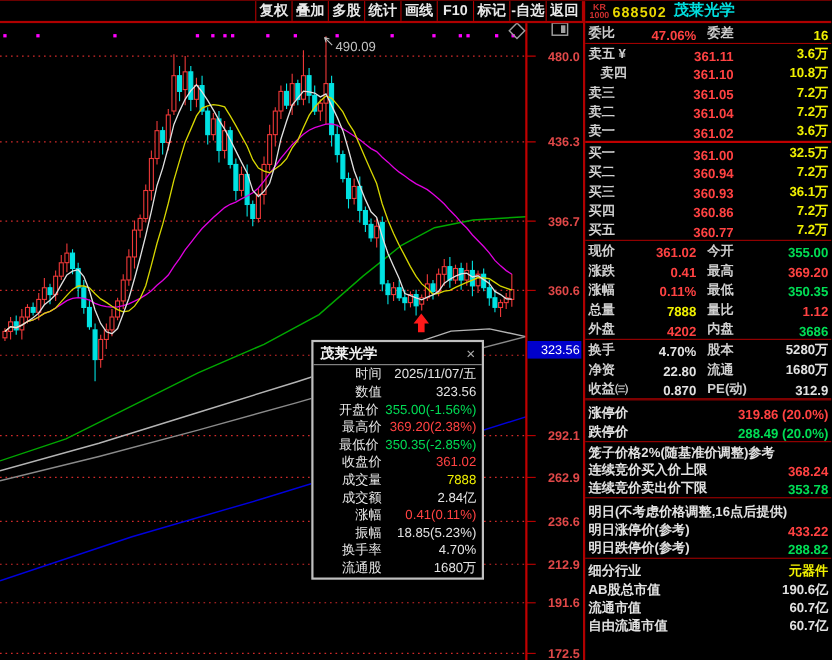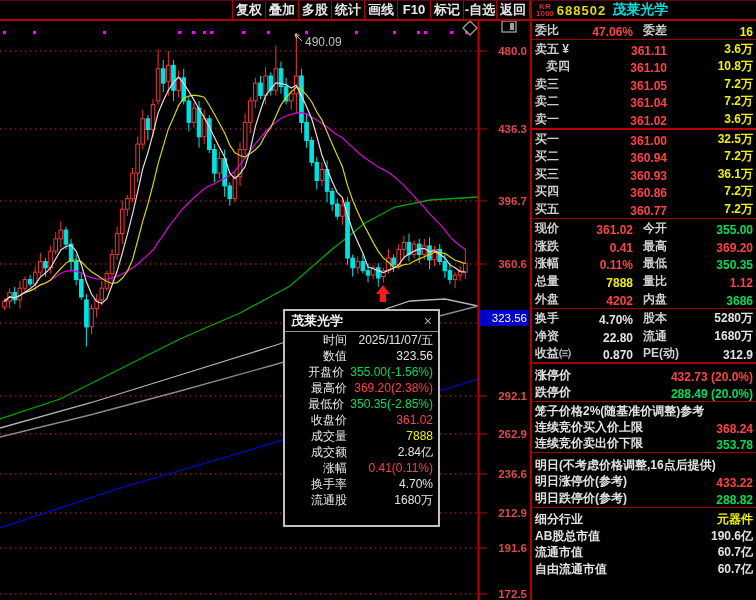--- a/index.html
+++ b/index.html
@@ -425,21 +425,21 @@
             <span class="c-wht" style="flex: 1 1 0%; text-align: right;">0.870</span>
             <span class="c-lbl" style="width: 62px; padding-left: 10px; box-sizing: border-box;">PE(动)</span>
             <span class="c-wht" style="flex: 1 1 0%; text-align: right;">312.9</span>
           </div>
         </div>
         <div class="divider"></div>
         <div class="divider"></div>
         <div style="padding-top: 3px;">
           <div class="prow" style="height: 17px;">
             <span class="c-wht" style="flex: 0 0 auto;">涨停价</span>
-            <span class="c-red" style="flex: 1 1 0%; text-align: right;">432.73 (20.0%)</span>
+            <span class="c-red" style="flex: 1 1 0%; text-align: right;">319.86 (20.0%)</span>
           </div>
           <div class="prow" style="height: 17px;">
             <span class="c-wht" style="flex: 0 0 auto;">跌停价</span>
             <span class="c-grn" style="flex: 1 1 0%; text-align: right;">288.49 (20.0%)</span>
           </div>
         </div>
         <div class="divider"></div>
         <div style="padding-top: 2px;">
           <div class="prow" style="height: 16px;">
             <span class="c-wht" style="flex: 1 1 0%; text-align: left;">笼子价格2%(随基准价调整)参考</span>
@@ -525,20 +525,24 @@
         </div>
         <div class="ttrow">
           <span class="ttlab">成交额</span>
           <span class="ttval c-wht">2.84亿</span>
         </div>
         <div class="ttrow">
           <span class="ttlab">涨幅</span>
           <span class="ttval c-red">0.41(0.11%)</span>
         </div>
         <div class="ttrow">
+          <span class="ttlab">振幅</span>
+          <span class="ttval c-wht">18.85(5.23%)</span>
+        </div>
+        <div class="ttrow">
           <span class="ttlab">换手率</span>
           <span class="ttval c-wht">4.70%</span>
         </div>
         <div class="ttrow">
           <span class="ttlab">流通股</span>
           <span class="ttval c-wht">1680万</span>
         </div>
       </div>
   </div>
 </div>

